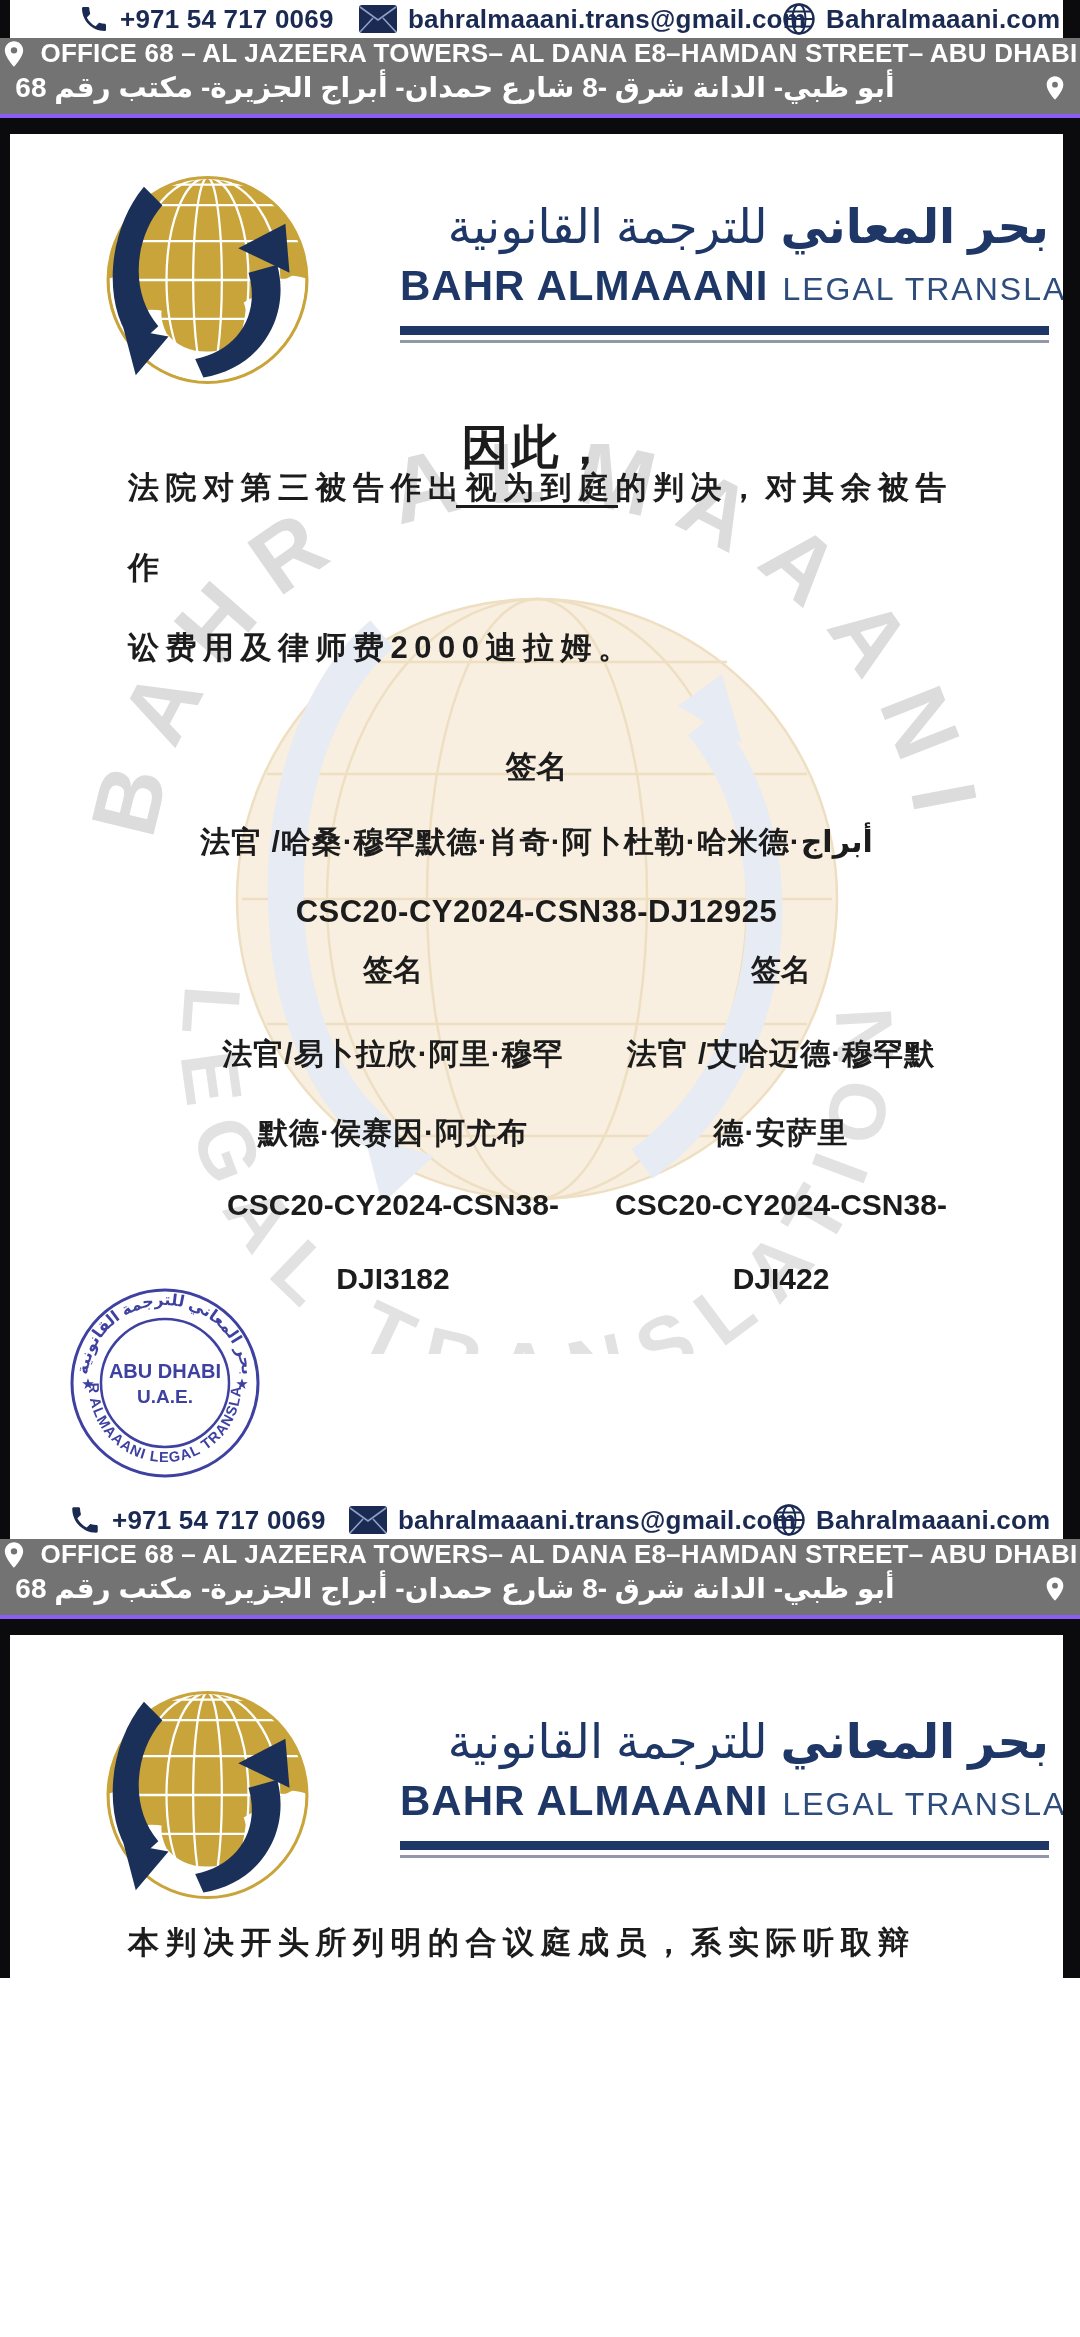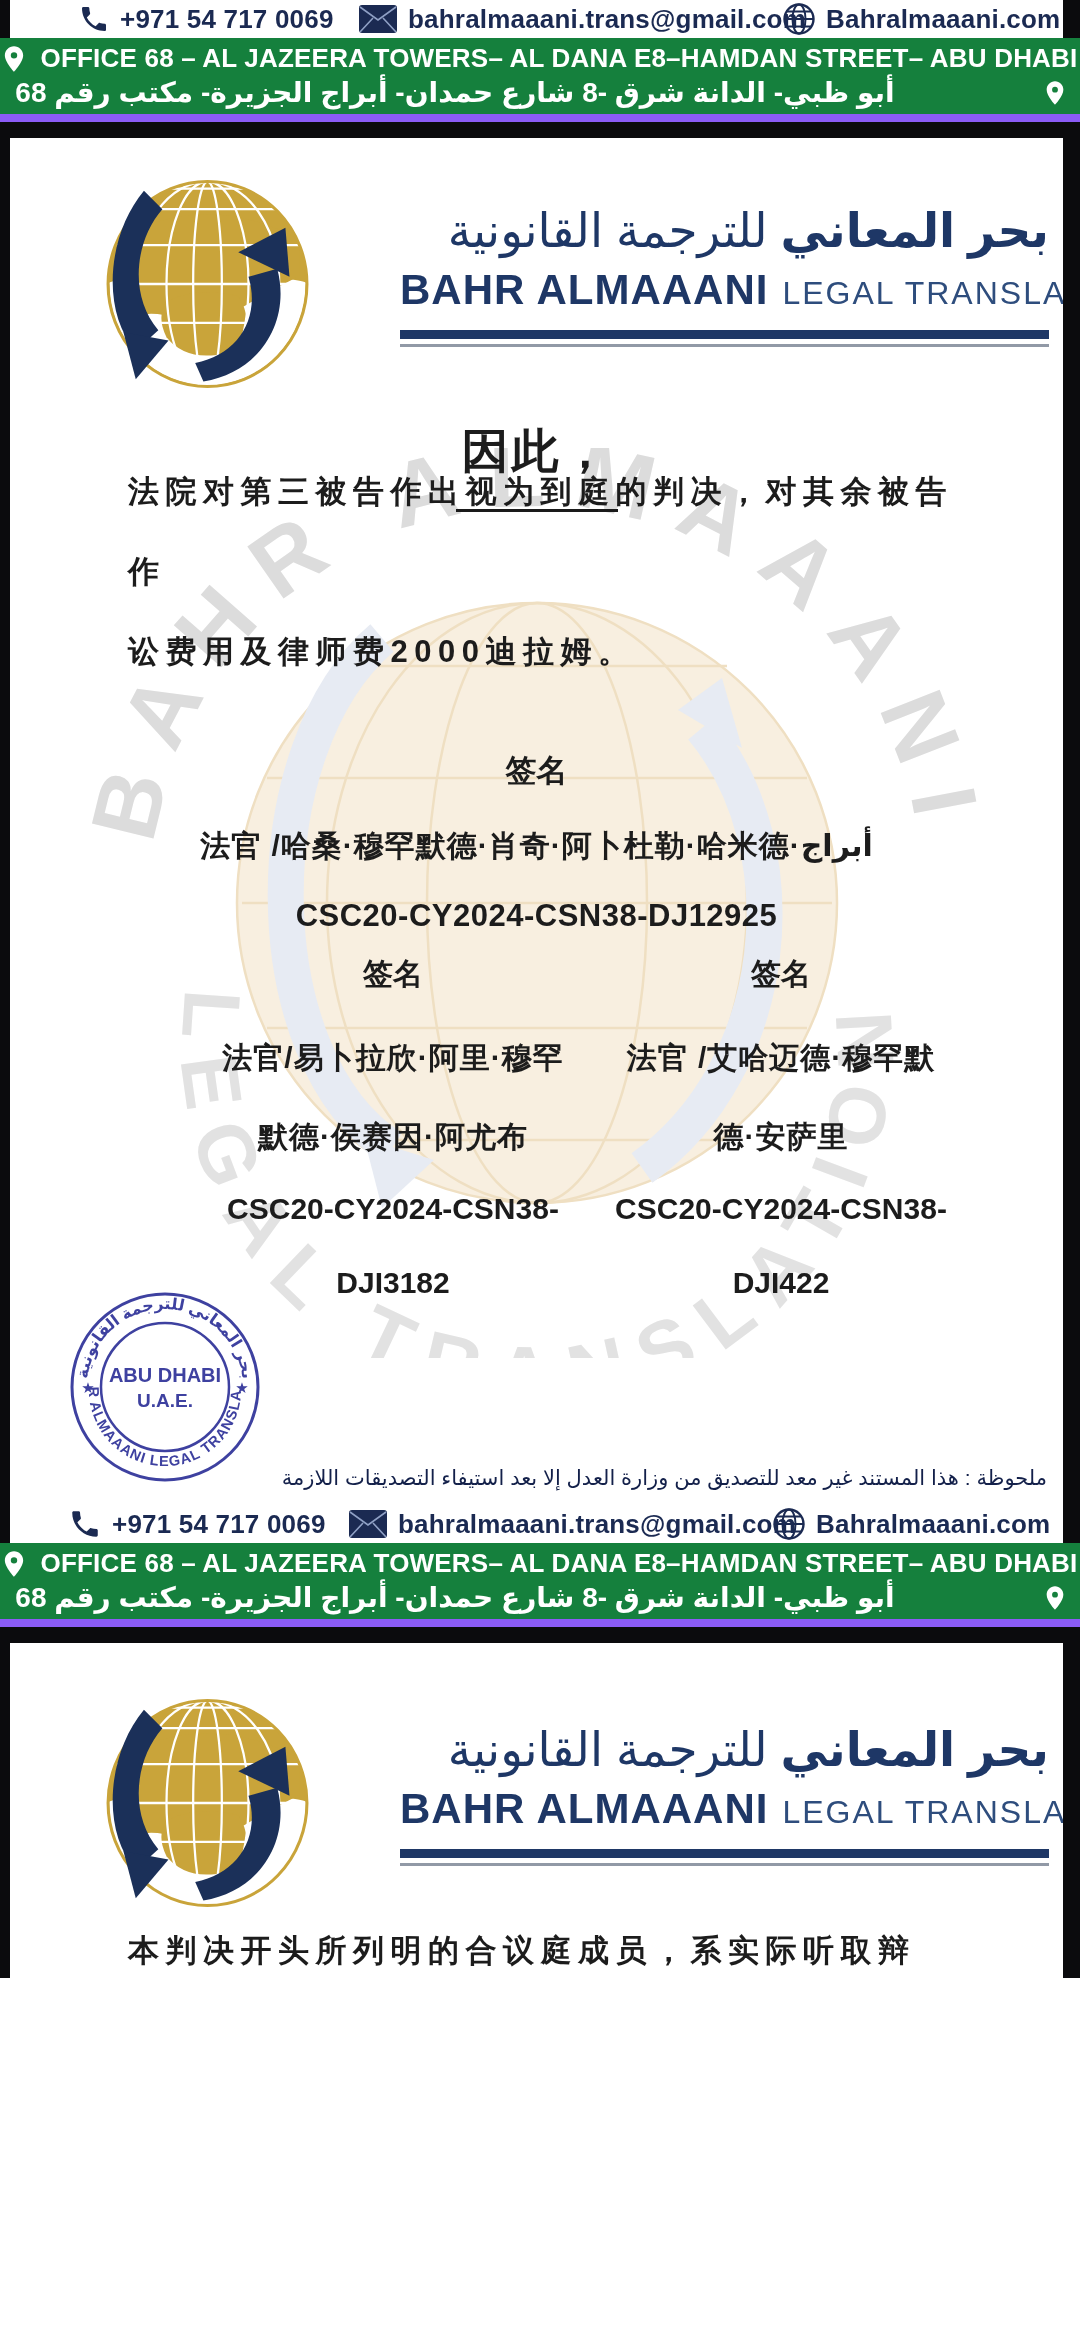--- a/index.html
+++ b/index.html
@@ -15,22 +15,22 @@
   .contact-item{position:absolute;top:0;height:38px;display:flex;align-items:center;gap:10px;
     color:#1b2a52;font-weight:700;font-size:26px;letter-spacing:.2px;white-space:nowrap;}
   .contact-item svg{flex:0 0 auto;}
   .ci-phone{left:68px;}
   .ci-email{left:348px;}
   .ci-web{left:772px;}
   .contact-row.in-page .ci-phone{left:58px;}
   .contact-row.in-page .ci-email{left:338px;}
   .contact-row.in-page .ci-web{left:762px;}
   
-  .navy-bar{position:relative;height:76px;background:#15803d;border-bottom:8px solid #8b5cf6;
-    color:#ffffff;display:flex;flex-direction:column;justify-content:center;gap:2px;}
+  .navy-bar{position:relative;height:76px;background:#737373;border-bottom:4px solid #8b5cf6;
+    color:#ffffff;display:flex;flex-direction:column;gap:2px;}
   .addr-line{display:flex;align-items:center;justify-content:center;}
   .addr-en{font-size:26px;font-weight:700;letter-spacing:.2px;gap:16px;}
   .addr-ar{font-size:28px;font-weight:700;gap:0;}
   .addr-ar .pin{margin-left:150px;}
   
   .brand-header{position:absolute;left:0;right:0;top:0;height:280px;}
   .brand-globe{position:absolute;left:95px;top:40px;}
   .brand-text{position:absolute;left:390px;right:14px;top:66px;text-align:right;}
   .brand-ar{font-size:47px;line-height:1.15;color:#1e3766;direction:rtl;white-space:nowrap;}
   .brand-ar .b1{font-weight:800;}
@@ -229,21 +229,20 @@
       </text>
       <text font-size="14.5" fill="#3e41a0" font-weight="700" letter-spacing="1">
         <textPath href="#sealBot" startOffset="50%" text-anchor="middle">BAHR ALMAAANI LEGAL TRANSLATION</textPath>
       </text>
       <text x="20" y="103" font-size="15" fill="#3e41a0" text-anchor="middle">★</text>
       <text x="174" y="103" font-size="15" fill="#3e41a0" text-anchor="middle">★</text>
       <text x="97" y="92" font-size="20" fill="#3e41a0" font-weight="700" text-anchor="middle">ABU DHABI</text>
       <text x="97" y="117" font-size="19" fill="#3e41a0" font-weight="700" text-anchor="middle">U.A.E.</text>
     </svg>
 
-    <div class="note-ar">ملحوظة : هذا المستند غير معد للتصديق من وزارة العدل إلا بعد استيفاء التصديقات اللازمة</div>
 
     <div class="contact-row in-page page1-contacts">
       <span class="contact-item ci-phone">
         <svg width="34" height="34" viewBox="0 0 24 24">
           <path fill="#1b2a52" d="M6.62 10.79c1.44 2.83 3.76 5.14 6.59 6.59l2.2-2.2c.27-.27.67-.36 1.02-.24 1.12.37 2.33.57 3.57.57.55 0 1 .45 1 1V20c0 .55-.45 1-1 1-9.39 0-17-7.61-17-17 0-.55.45-1 1-1h3.5c.55 0 1 .45 1 1 0 1.25.2 2.45.57 3.57.11.35.03.74-.25 1.02l-2.2 2.2z"></path>
         </svg>
         <span>+971 54 717 0069</span>
       </span>
       <span class="contact-item ci-email">
         <svg width="40" height="32" viewBox="0 0 40 32">

